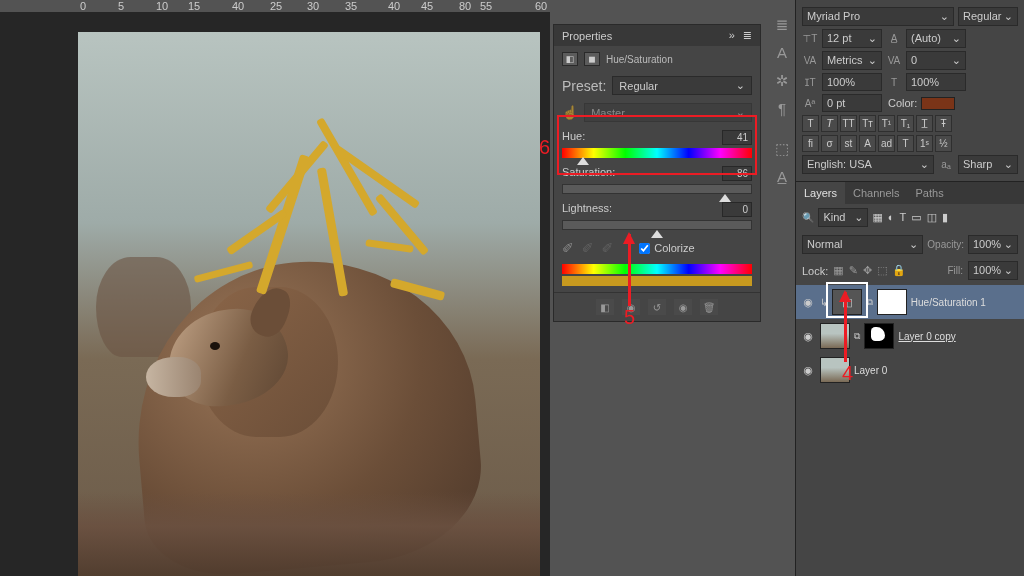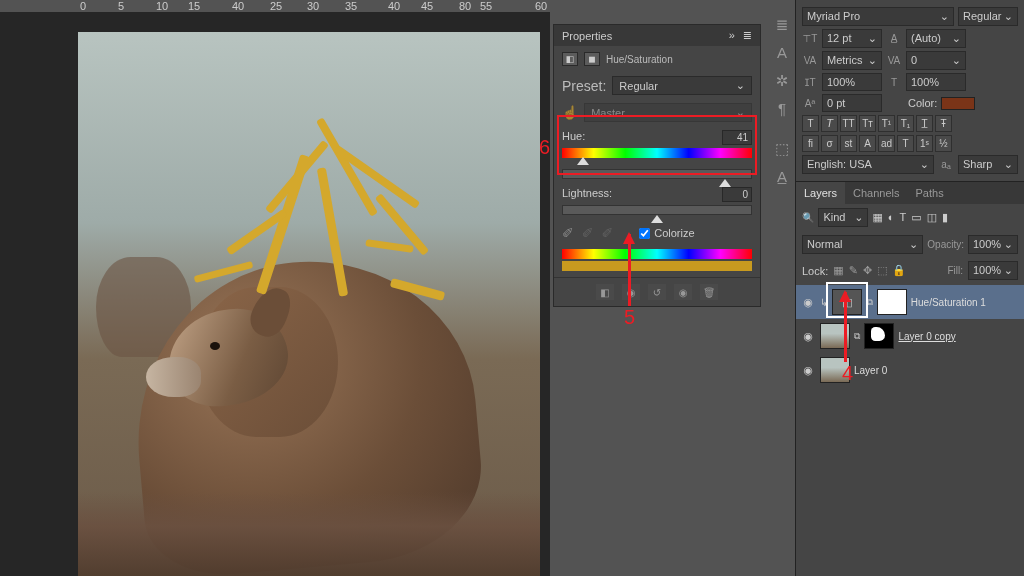--- a/index.html
+++ b/index.html
@@ -169,20 +169,24 @@
   <div class="slider-block">
     <div class="lbl-row">
       <span>Hue:</span>
       <span class="val">41</span>
     </div>
     <div class="hue-track">
         <div class="knob" style="left:calc(11% - 6px);top:9px;border-top:none;border-bottom:8px solid #ddd"></div>
       </div>
   </div>
   <div class="slider-block">
+    <div class="lbl-row">
+      <span>Saturation:</span>
+      <span class="val">86</span>
+    </div>
     <div class="gray-track">
         <div class="knob" style="left:calc(86% - 6px);top:9px;border-top:none;border-bottom:8px solid #ddd"></div>
       </div>
   </div>
   <div class="slider-block">
     <div class="lbl-row">
       <span>Lightness:</span>
       <span class="val">0</span>
     </div>
     <div class="gray-track">
@@ -272,21 +276,21 @@
       <span class="ico">T</span>
       <div class="sel small">
           <span>100%</span>
         </div>
     </div>
     <div class="r">
       <span class="ico">Aª</span>
       <div class="sel small">
           <span>0 pt</span>
         </div>
-      <span class="lbl" style="margin-left:22px">Color:</span>
+      <span class="lbl" style="margin-left:2px">Color:</span>
       <div class="color-swatch"></div>
     </div>
     <div class="btns">
       <div class="b">T</div>
       <div class="b"><i>T</i></div>
       <div class="b">TT</div>
       <div class="b">Tᴛ</div>
       <div class="b">T¹</div>
       <div class="b">T₁</div>
       <div class="b">T̲</div>

